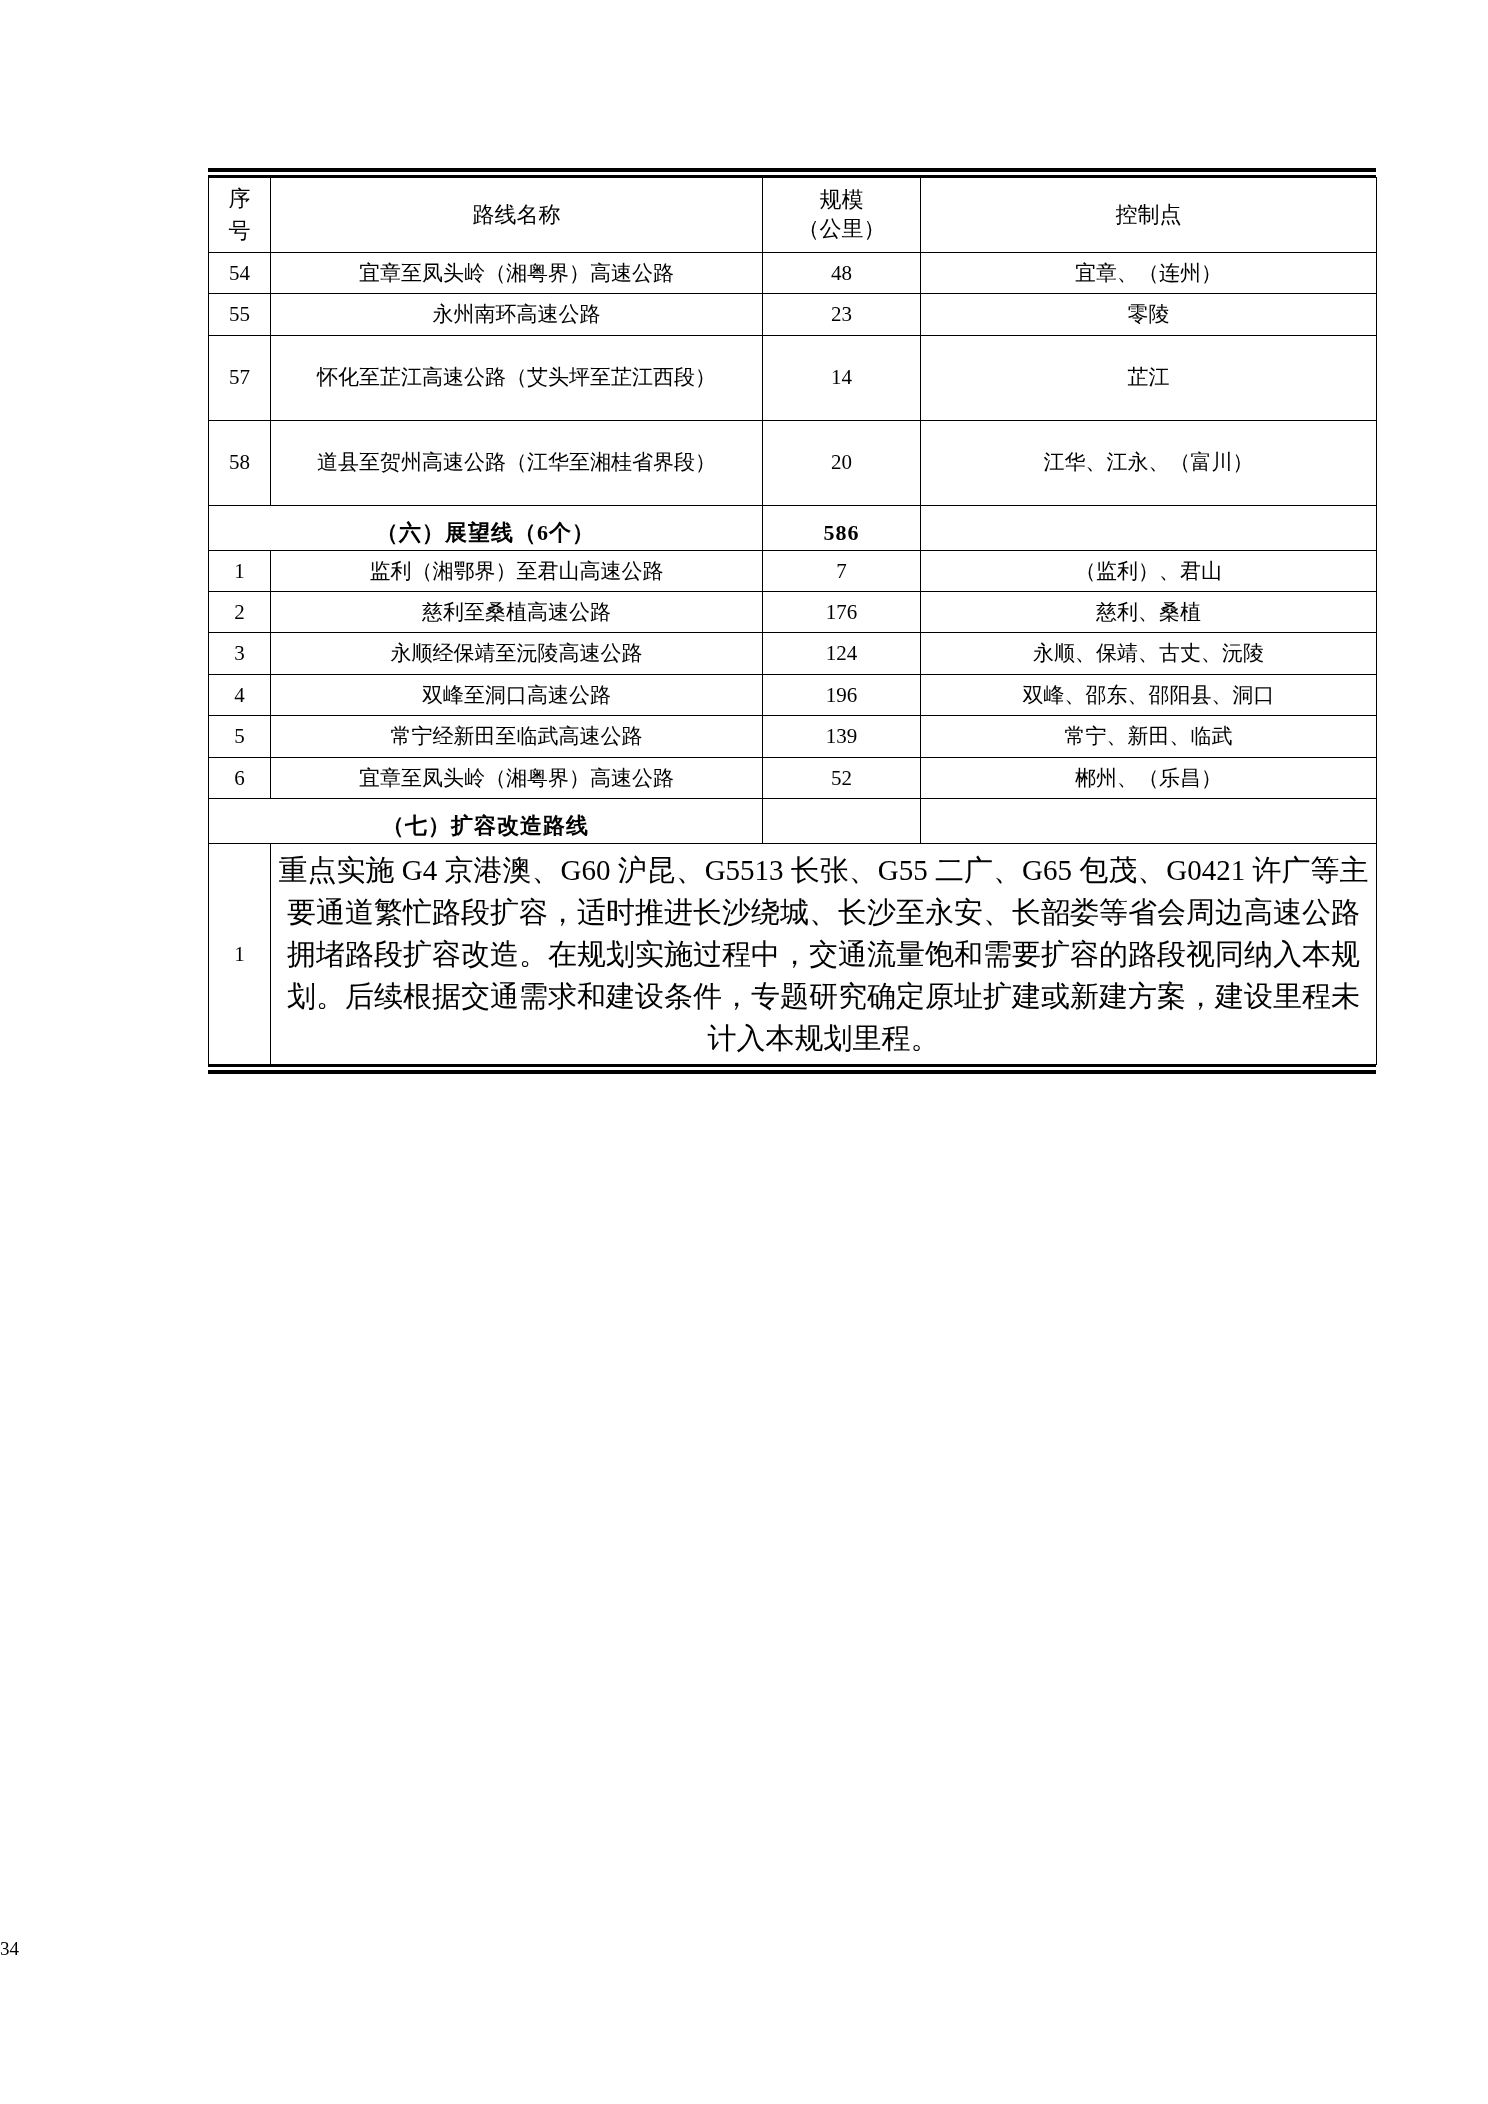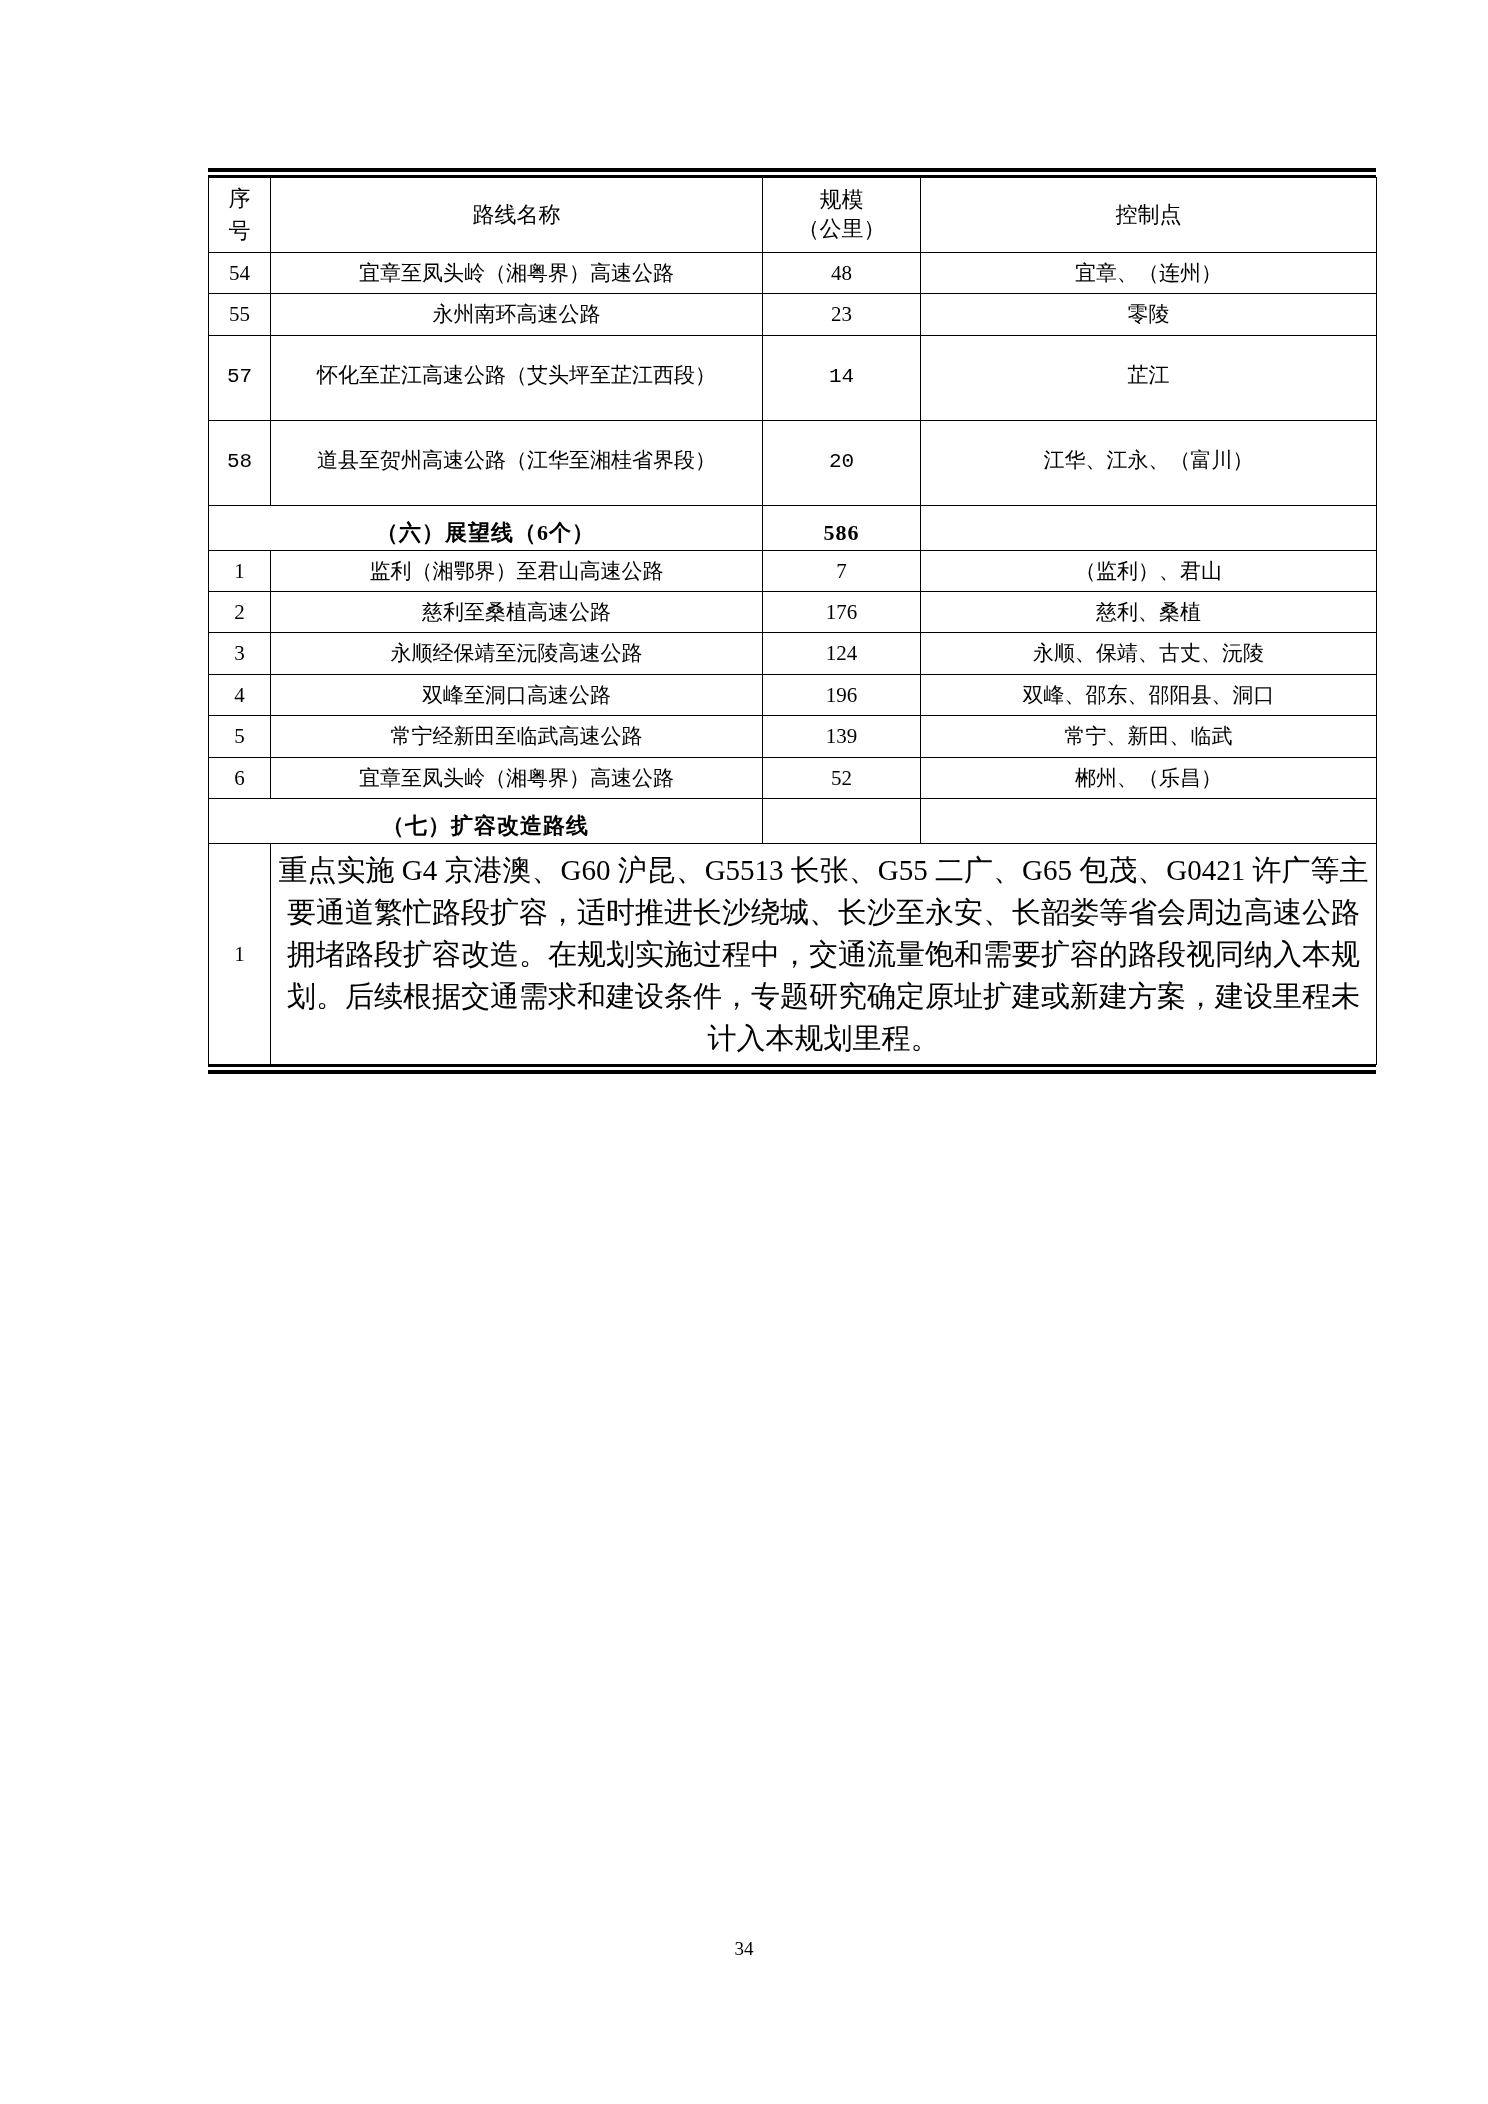--- a/index.html
+++ b/index.html
@@ -77,38 +77,37 @@
     line-height: 1.25;
   }
   td.name { text-align: center; }
   tr.section td {
     font-weight: bold;
     font-size: 22px;
     padding-top: 11px;
     padding-bottom: 1px;
     letter-spacing: 1px;
   }
-  tr.tall td { height: 74px; font-family: Liberation Mono, monospace; }
+  tr.tall td { height: 74px; }
   td.note {
     text-align: justify;
     text-justify: inter-ideograph;
     font-size: 29px;
     line-height: 2.0;
     padding: 24px 22px 26px 22px;
     vertical-align: top;
   }
   td.note-idx {
     font-size: 21px;
   }
   .page-number {
     position: absolute;
     left: 0;
     top: 1938px;
     width: 1488px;
-    text-align: center;
     font-size: 19px;
     font-family: "Liberation Serif", "DejaVu Serif", serif;
   }
 </style>
 </head>
 <body>
 
 <div class="page">
 
   <div class="table-wrap">

